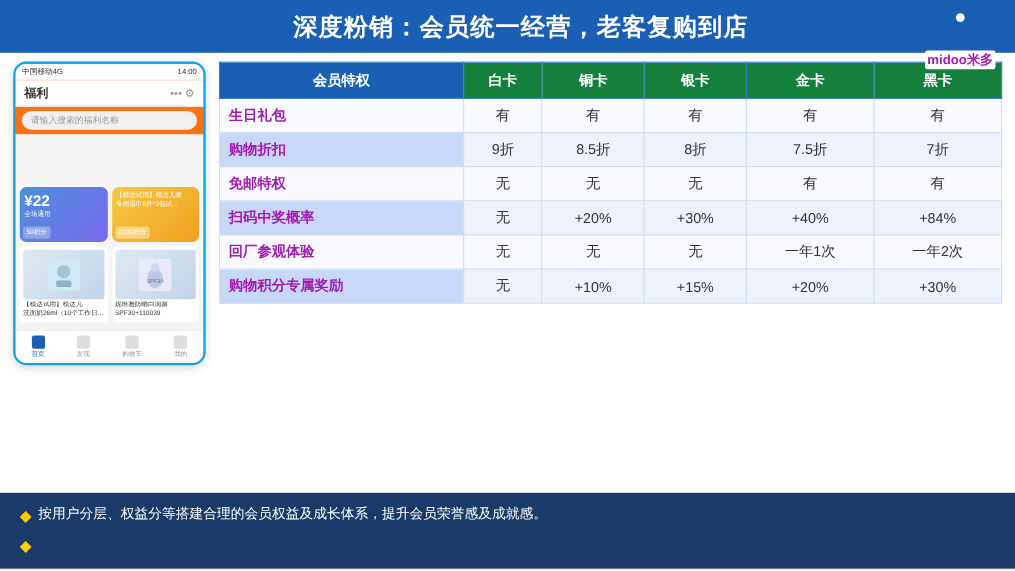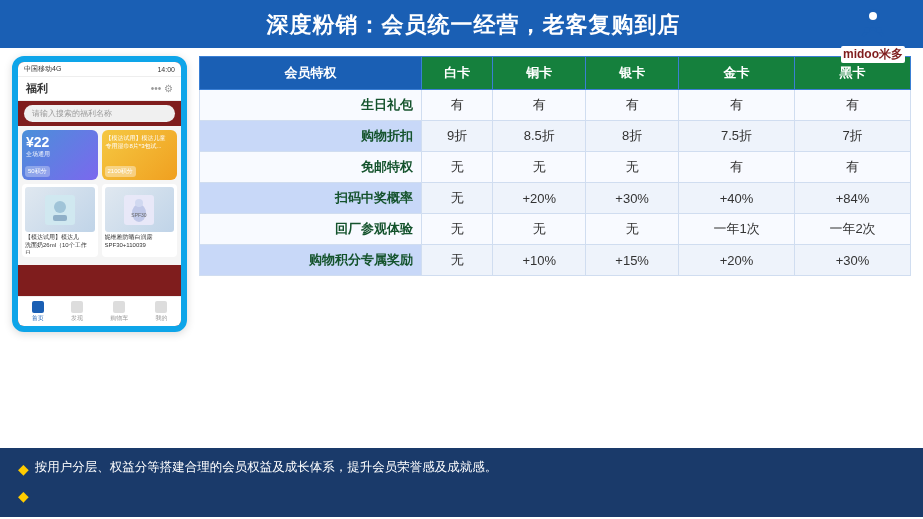--- a/index.html
+++ b/index.html
@@ -32,21 +32,21 @@
       top: 4px;
       display: flex;
       flex-direction: column;
       align-items: center;
     }
     .logo-icon {
       width: 40px;
       height: 40px;
     }
     .logo-text {
-      color: #7f1d1d;
+      color: #a21caf;
       font-size: 12px;
       font-weight: bold;
       margin-top: 2px;
       background: #fff;
       padding: 0 2px;
       border-radius: 2px;
     }
 
     
     .main-content {
@@ -54,24 +54,24 @@
       flex-direction: row;
       padding: 8px 12px 0 12px;
       gap: 12px;
       height: 400px;
     }
 
     
     .phone-mockup {
       width: 175px;
       min-width: 175px;
-      border: 6px solid #0ea5e9;
+      border: 2px solid #0ea5e9;
       border-radius: 12px;
       overflow: hidden;
-      background: #7f1d1d;
+      background: #f97316;
       height: 276px;
       position: relative;
       box-shadow: 0 2px 8px rgba(0,0,0,0.15);
     }
     .phone-status-bar {
       background: #fff;
       font-size: 7px;
       color: #333;
       padding: 2px 6px;
       display: flex;
@@ -123,20 +123,21 @@
     .coupon-card {
       background: linear-gradient(135deg, #4a90d9, #7b68ee);
       border-radius: 6px;
       padding: 4px;
       flex: 1;
       color: #fff;
       font-size: 7px;
       min-height: 50px;
       position: relative;
       overflow: hidden;
+      margin-top: 44px;
     }
     .coupon-card .price {
       font-size: 14px;
       font-weight: bold;
     }
     .coupon-card .label {
       font-size: 6px;
       opacity: 0.9;
     }
     .coupon-card .points {
@@ -238,22 +239,22 @@
     }
     table.member-table tr:nth-child(even) td {
       background: #eef3fb;
     }
     table.member-table tr:nth-child(odd) td {
       background: #f8faff;
     }
     table.member-table td:first-child {
       background: #ddeaff;
       font-weight: bold;
-      text-align: right;
-      color: #14532d;
+      text-align: left;
+      color: #a21caf;
     }
     table.member-table tr:nth-child(even) td:first-child {
       background: #c8d8f8;
     }
 
     
     .footer {
       background: #1a3a6a;
       padding: 8px 18px;
       color: #fff;

